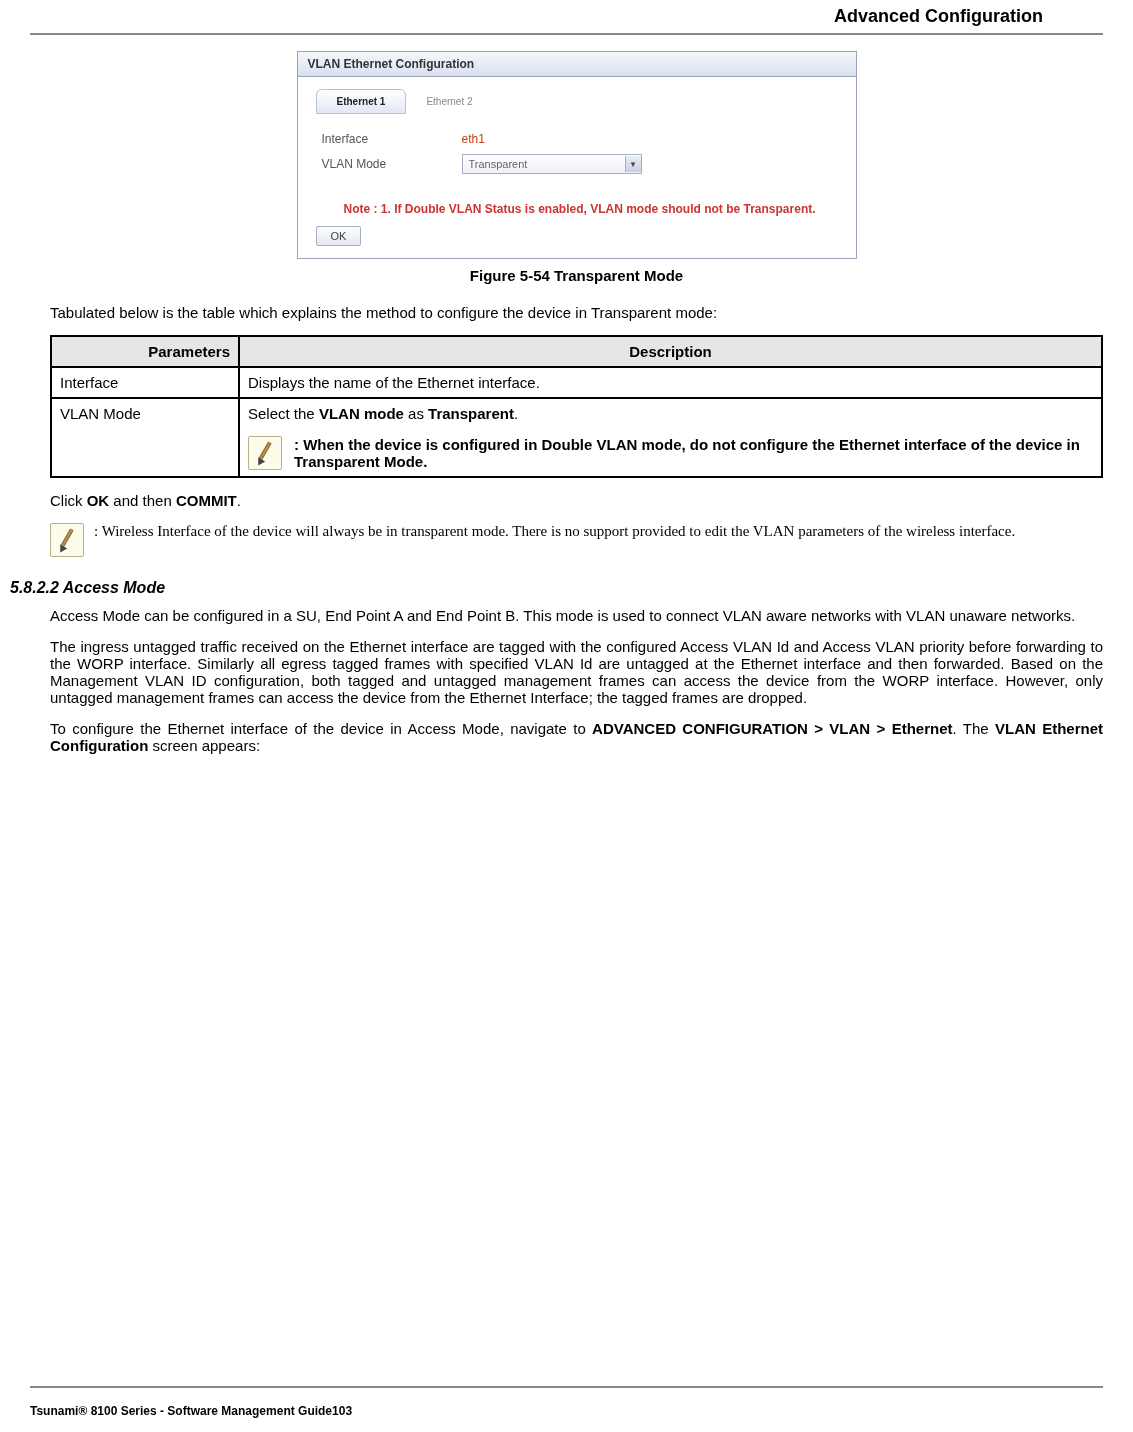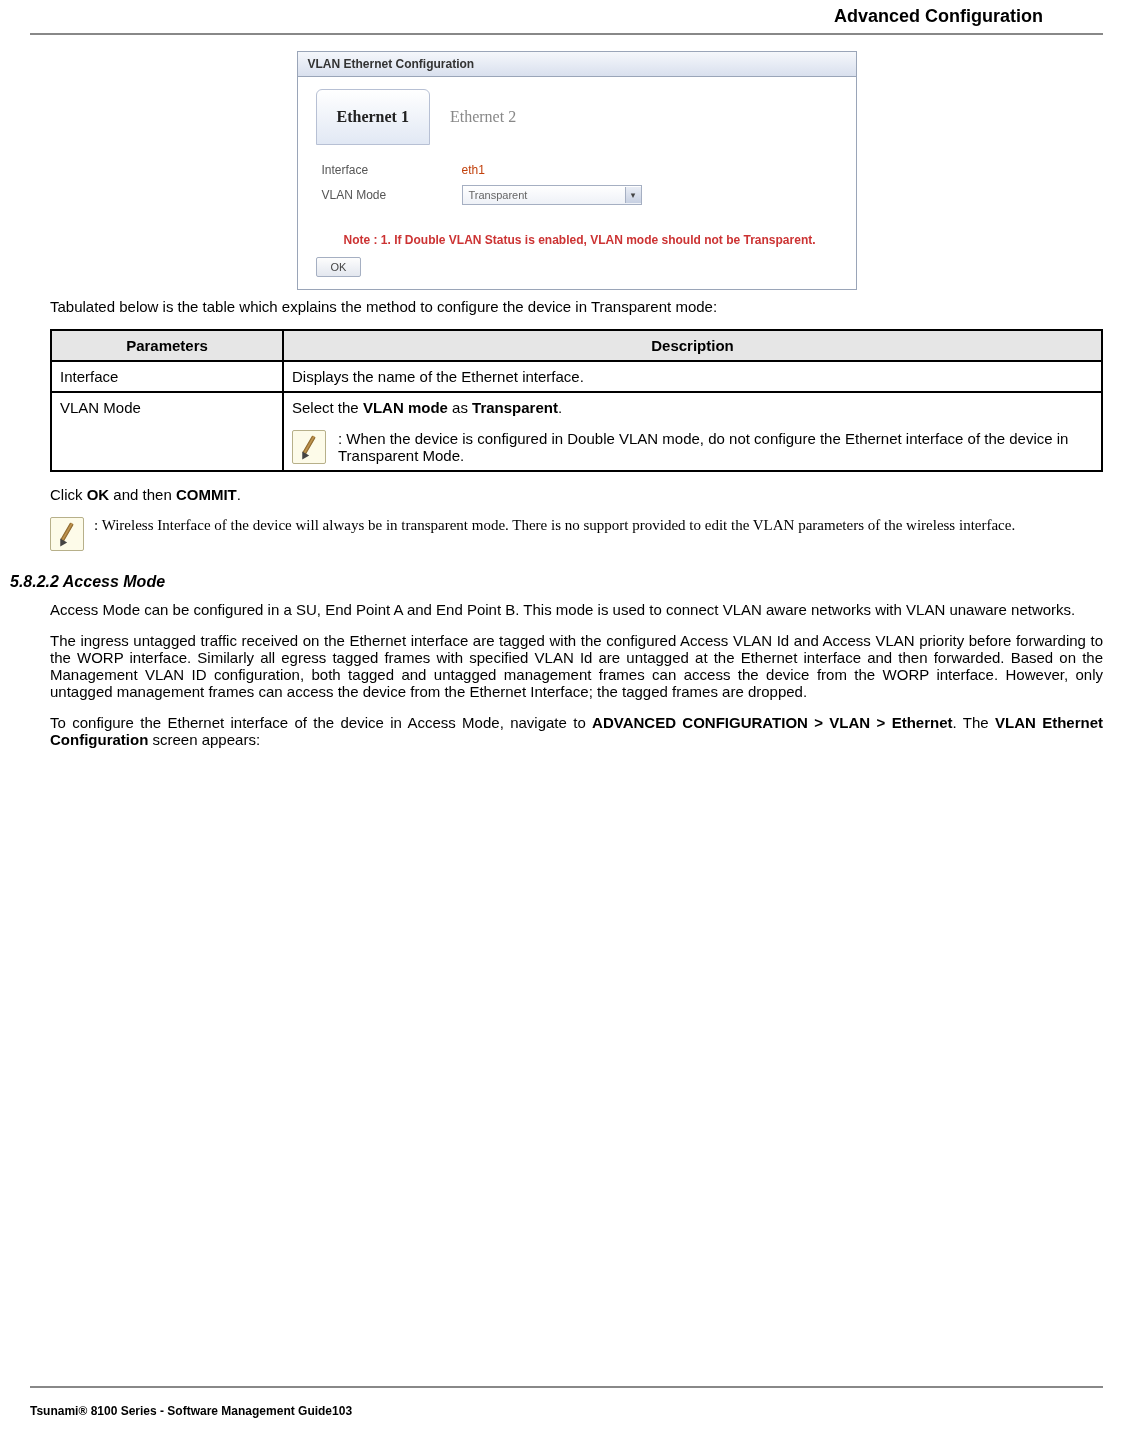--- a/index.html
+++ b/index.html
@@ -63,26 +63,26 @@
     padding: 5px 10px;
     font-weight: bold;
     color: #333;
   }
   .panel-tabs {
     display: flex;
     margin: 12px 18px 14px 18px;
     gap: 0;
   }
   .panel-tab {
-    padding: 18px 20px;
+    padding: 6px 20px;
     border: none;
     background: transparent;
     color: #333;
-    font-family: Liberation Serif, serif;
-    font-size: 16px;
+    font-family: Liberation Sans, sans-serif;
+    font-size: 10px;
     border-radius: 6px 6px 0 0;
   }
   .panel-tab.active {
     background: linear-gradient(#ffffff, #e1e8f4);
     border: 1px solid #b7c0d4;
     font-weight: bold;
     color: #222;
   }
   .panel-tab.inactive {
     color: #888;
@@ -157,23 +157,23 @@
   }
   table.param-table th, table.param-table td {
     border: 2px solid #000;
     padding: 6px 8px;
     vertical-align: top;
   }
   table.param-table th {
     background: #e6e6e6;
     text-align: center;
   }
-  table.param-table th.col-param { width: 232px; }
+  table.param-table th.col-param { width: 188px; text-align: right; }
   .cell-vlan-body { margin-top: 14px; display:flex; }
-  .cell-vlan-body .note-block { margin-left: 8px; }
+  .cell-vlan-body .note-block { margin-left: 8px; font-weight: bold; }
   .note-flex { display:flex; margin: 10px 0 22px 0; }
   .note-flex .text { text-align: justify; margin-left: 6px; font-family: Liberation Serif, serif; }
 
   .note-icon {
     width: 34px;
     height: 34px;
     flex: 0 0 34px;
     border: 1px solid #b7b08a;
     background: #fdfbe9;
     border-radius: 2px;
@@ -239,20 +239,21 @@
           <div class="panel-select">
             <span>Transparent</span>
             <span class="chev">▾</span>
           </div>
         </div>
         <div class="panel-note">Note :  1. If Double VLAN Status is enabled, VLAN mode should not be Transparent.</div>
         <button class="panel-ok">OK</button>
       </div>
     </div>
 
+    <div class="figure-caption">Figure 5-54 Transparent Mode</div>
 
     <p class="body-text">Tabulated below is the table which explains the method to configure the device in Transparent mode:</p>
 
     <table class="param-table">
       <thead>
         <tr>
           <th class="col-param">Parameters</th>
           <th>Description</th>
         </tr>
       </thead>

